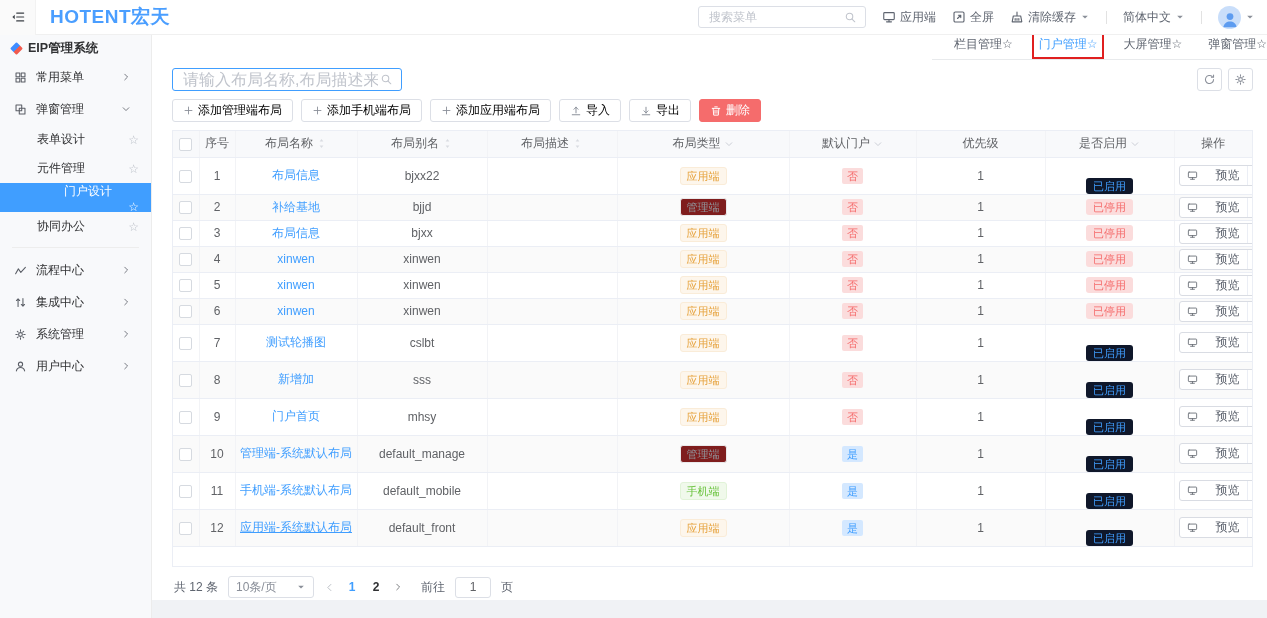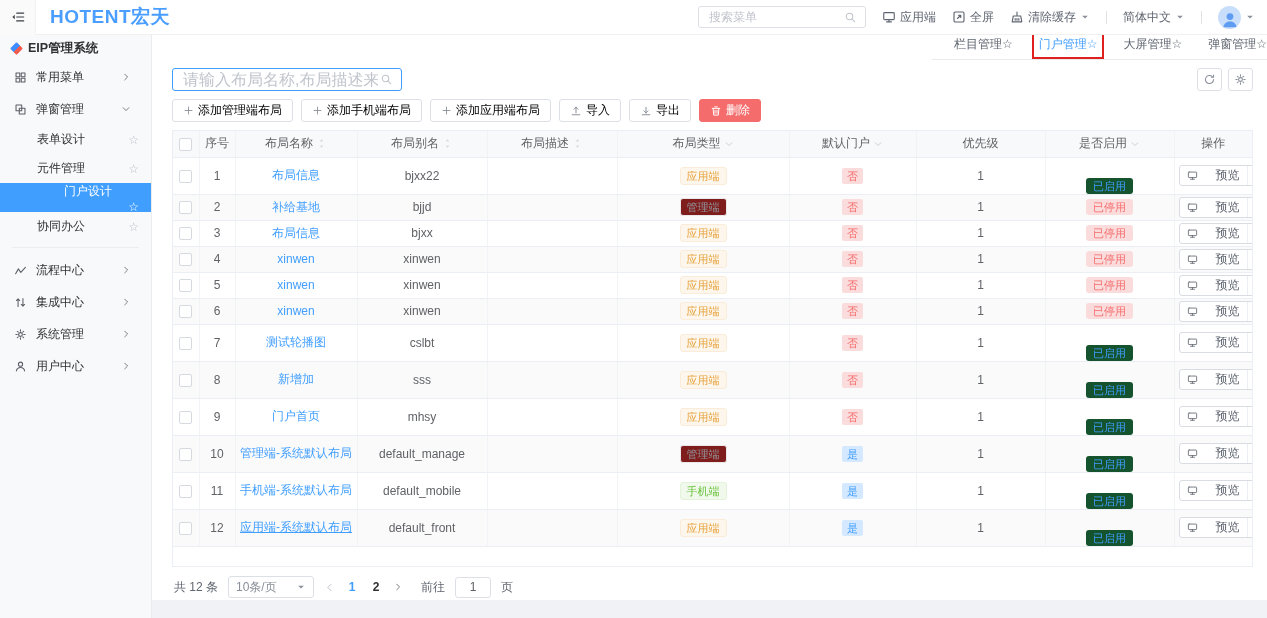--- a/index.html
+++ b/index.html
@@ -75,21 +75,21 @@
   .sort-ic, .filter-ic { color:#c0c4cc; }
 
   .tag { display:inline-block; font-size:11px; line-height:16px; padding:0 6px; border-radius:3px; border:1px solid transparent; }
   .tag-warning { color:#e6a23c; background:#fdf6ec; border-color:#faecd8; }
   .tag-info    { color:#909399; background:#7f1d1d; border-color:#e9e9eb; }
   .tag-success { color:#67c23a; background:#f0f9eb; border-color:#e1f3d8; }
   .mini { display:inline-block; font-size:11px; line-height:16px; padding:0 5px; border-radius:2px; }
   .mini-danger  { color:#f56c6c; background:#fbdcdc; }
   .mini-primary { color:#409eff; background:#d4e8ff; }
   .pill { display:inline-block; font-size:11px; line-height:16px; padding:0 7px; border-radius:3px; }
-  .pill-primary { color:#409eff; background:#14532d;margin-top:20px; }
+  .pill-primary { color:#409eff; background:#0f172a;margin-top:20px; }
   .pill-danger  { color:#f56c6c; background:#fbdcdc; }
 
   .split-btn { display:inline-flex; height:21px; border:1px solid #d9dce3; border-radius:3px; background:#fff; overflow:hidden; vertical-align:middle; }
   .split-main { display:inline-flex; align-items:center; gap:18px; padding:0 7px; color:#5f6570; cursor:pointer; }
   .split-main .icn { color:#6b7077; }
   .split-caret { display:inline-flex; align-items:center; padding:0 5px; color:#a9aeb6; border-left:1px solid #ebeef5; cursor:pointer; }
 
   
   .pagination { display:flex; align-items:center; gap:10px; padding:9px 0 0 2px; color:#5f6570; }
   .page-size-select { width:86px; height:22px; border:1px solid #dcdfe6; border-radius:3px; display:flex; align-items:center; justify-content:space-between; padding:0 7px; color:#8a8f99; cursor:pointer; background:#fff; }

